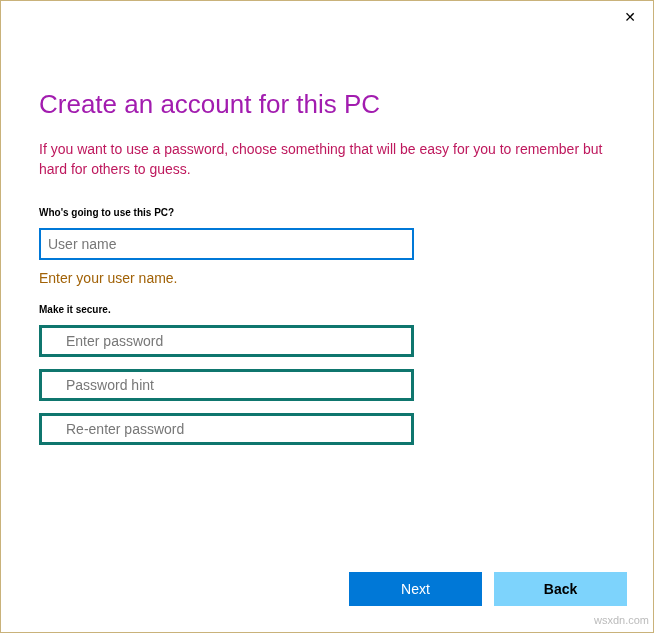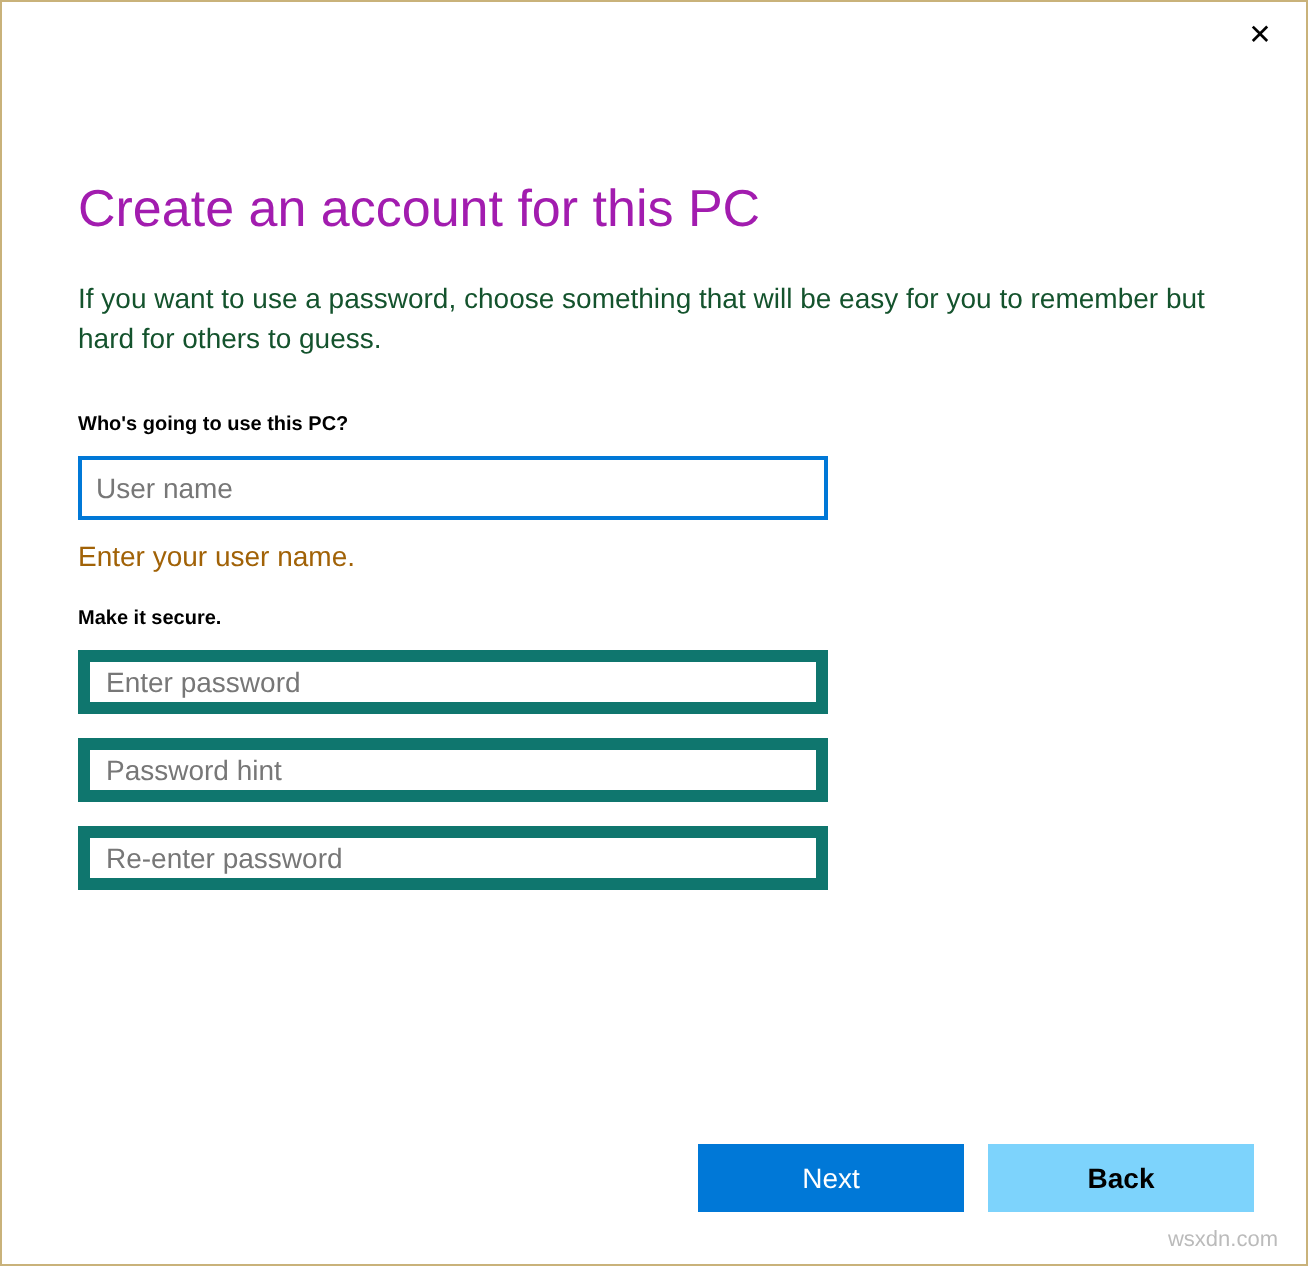--- a/index.html
+++ b/index.html
@@ -34,39 +34,39 @@
       padding: 56px 38px 0 38px;
     }
     .page-title {
       font-size: 26px;
       font-weight: 400;
       color: #a21caf;
       margin-bottom: 20px;
     }
     .description {
       font-size: 14px;
-      color: #14532d;
+      color: #be185d;
       line-height: 1.4;
       margin-bottom: 28px;
     }
     .section-label {
       font-size: 10px;
       font-weight: 600;
       color: #000;
       margin-bottom: 10px;
     }
     .field-row {
       margin-bottom: 10px;
     }
     input[type="text"], input[type="password"] {
       width: 375px;
       height: 32px;
-      padding: 0 8px;
+      padding: 0 24px;
       font-size: 14px;
-      border: 6px solid #0f766e;
+      border: 3px solid #0f766e;
       outline: none;
       background: #fff;
     }
     input::placeholder {
       color: #777;
     }
     input.focused {
       border: 2px solid #0078d7;
       padding: 0 7px;
     }
@@ -98,21 +98,21 @@
       color: #fff;
     }
     .btn-secondary {
       background: #7dd3fc;
       color: #000;
       font-weight: bold;
     }
     .watermark {
       position: absolute;
       bottom: 6px;
-      right: 14px;
+      right: 4px;
       font-size: 11px;
       color: #bbb;
     }
   </style>
 </head>
 <body>
 
 <div class="titlebar">
   <div class="close-btn">
     <span>✕</span>

